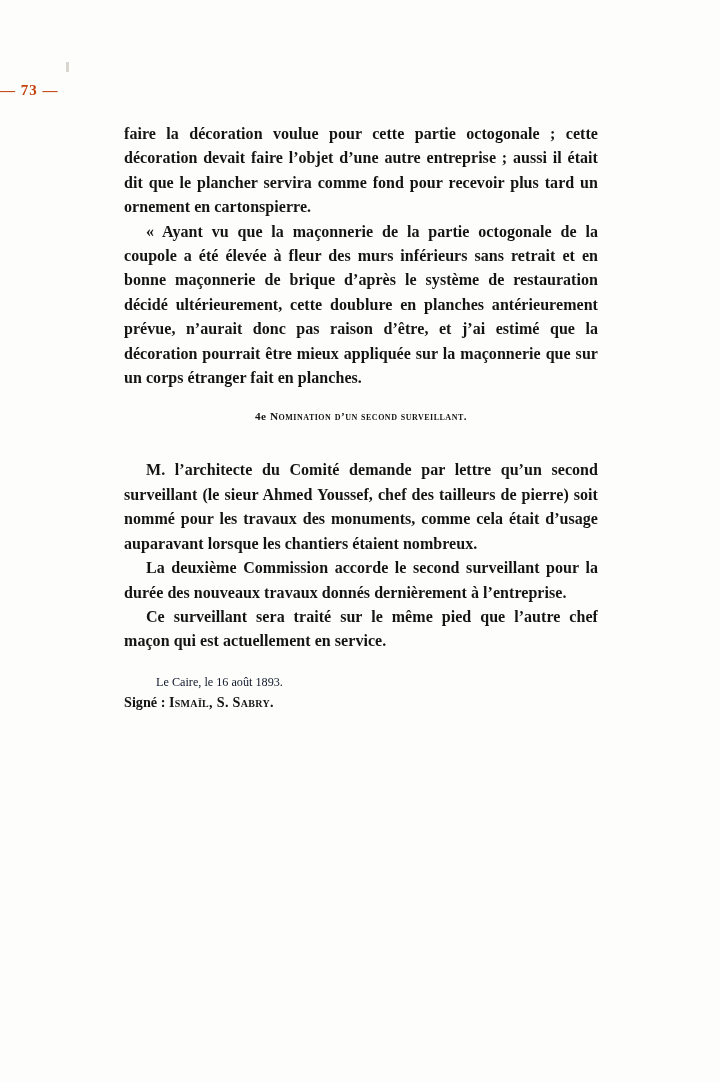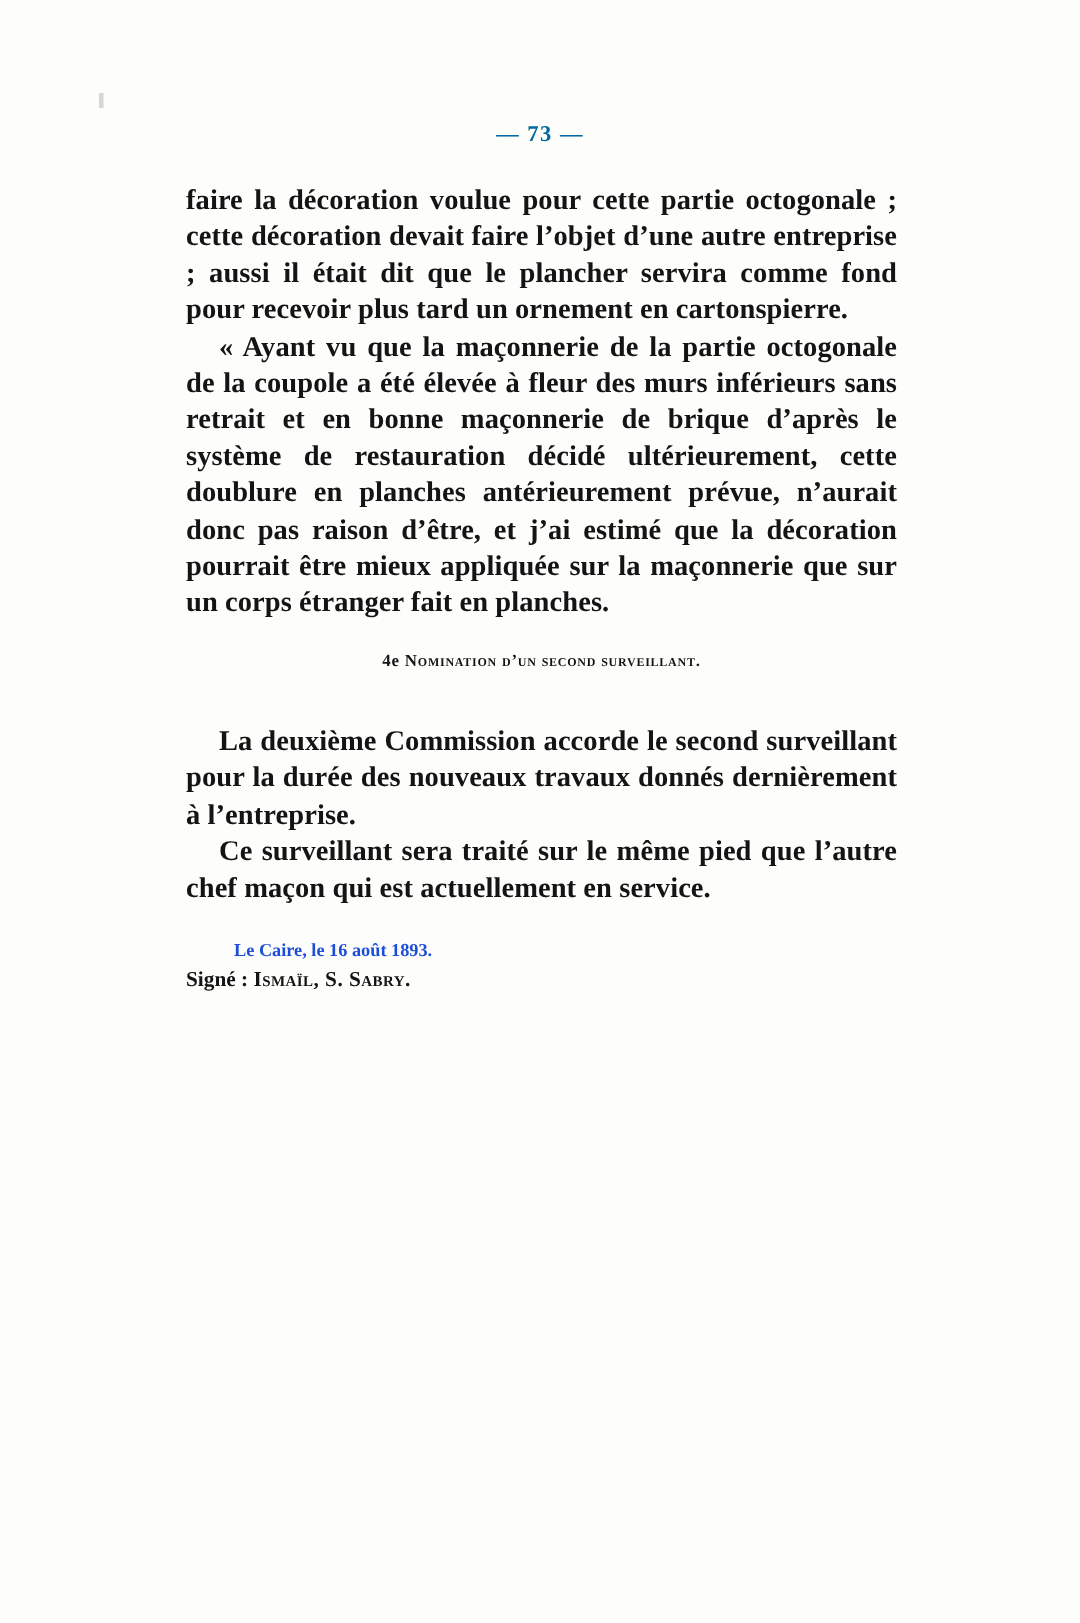--- a/index.html
+++ b/index.html
@@ -18,36 +18,36 @@
   .page {
     position: absolute;
     inset: 0;
     background: #fdfdfb;
   }
   .page-number {
     position: absolute;
     top: 82px;
     left: 0;
     right: 0;
-    text-align: center;
+    text-align: left;
     font-family: "Liberation Serif", serif;
     font-size: 15px;
     font-weight: bold;
     letter-spacing: 1px;
-    color: #0369a1;
+    color: #c2410c;
   }
   .content {
     position: absolute;
     left: 124px;
     top: 122px;
     width: 474px;
   }
   p {
     margin: 0 0 0 0;
-    font-size: 19px;
+    font-size: 16px;
     line-height: 24.4px;
     text-align: justify;
     text-justify: inter-word;
     color: #141414;
     font-weight: 600;
     letter-spacing: 0.05px;
   }
   p.indent {
     text-indent: 22px;
   }
@@ -62,22 +62,22 @@
     color: #141414;
   }
   .section-title .num {
     font-variant: normal;
   }
   .colophon {
     margin-top: 18px;
     font-size: 12.2px;
     line-height: 20px;
     padding-left: 32px;
-    font-weight: 700;
-    color: #1d4ed8;
+    font-weight: 400;
+    color: #0f172a;
   }
   .signature {
     margin-top: 2px;
     text-align: left;
     padding-right: 6px;
     font-size: 14.2px;
     font-weight: 600;
     color: #141414;
   }
   .signature .names {
@@ -105,20 +105,21 @@
   <div class="content">
 
     <p>faire la décoration voulue pour cette partie octogonale ; cette décoration devait faire l’objet d’une autre entreprise ; aussi il était dit que le plancher servira comme fond pour recevoir plus tard un ornement en cartonspierre.</p>
     <p class="indent">« Ayant vu que la maçonnerie de la partie octogonale de la coupole a été élevée à fleur des murs inférieurs sans retrait et en bonne maçonnerie de brique d’après le système de restauration décidé ultérieurement, cette doublure en planches antérieurement prévue, n’aurait donc pas raison d’être, et j’ai estimé que la décoration pourrait être mieux appliquée sur la maçonnerie que sur un corps étranger fait en planches.</p>
 
     <div class="section-title">
       <span class="num">4e</span>
       <span>Nomination d’un second surveillant.</span>
     </div>
 
+    <p class="indent">M. l’architecte du Comité demande par lettre qu’un second surveillant (le sieur Ahmed Youssef, chef des tailleurs de pierre) soit nommé pour les travaux des monuments, comme cela était d’usage auparavant lorsque les chantiers étaient nombreux.</p>
     <p class="indent">La deuxième Commission accorde le second surveillant pour la durée des nouveaux travaux donnés dernièrement à l’entreprise.</p>
     <p class="indent">Ce surveillant sera traité sur le même pied que l’autre chef maçon qui est actuellement en service.</p>
 
     <div class="colophon">Le Caire, le 16 août 1893.</div>
 
     <div class="signature">
       <span>Signé :</span>
       <span class="names">Ismaïl, S. Sabry.</span>
     </div>
 

